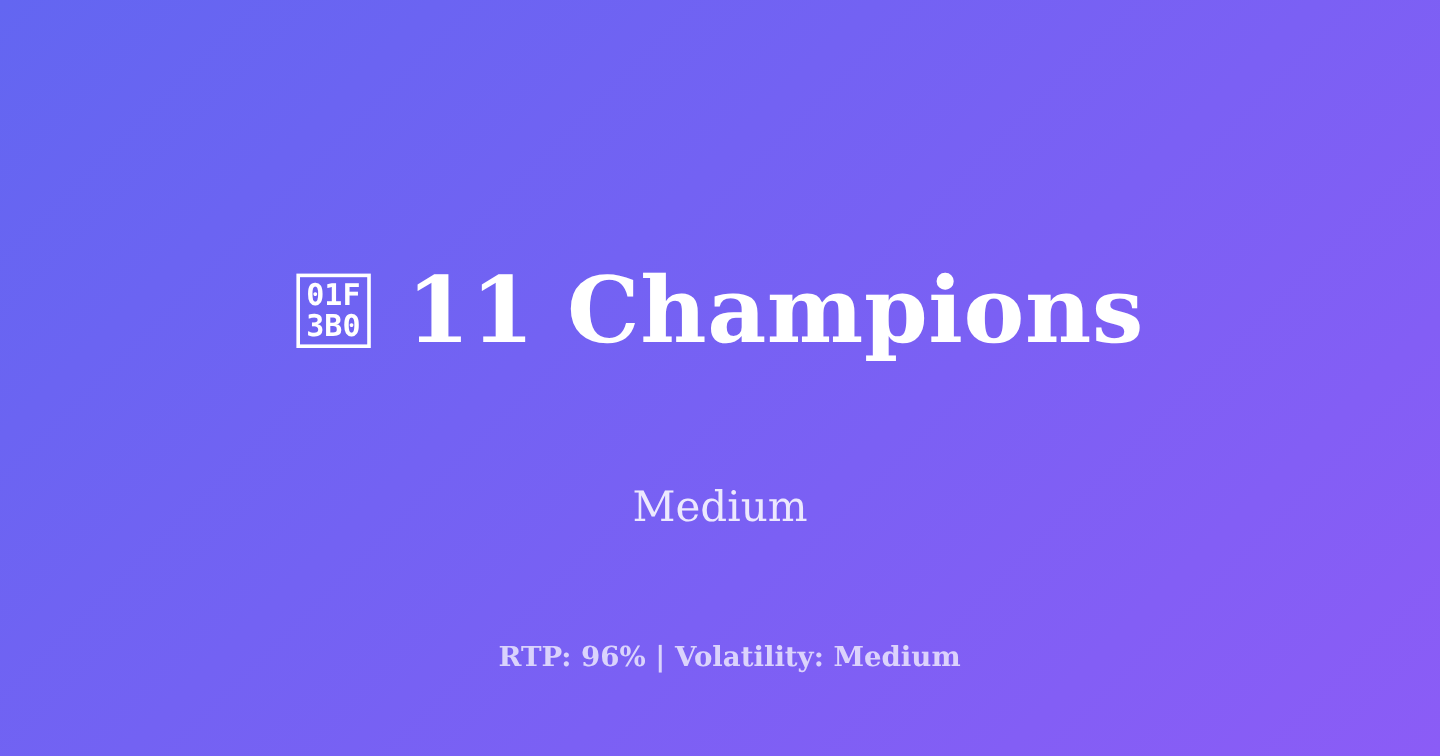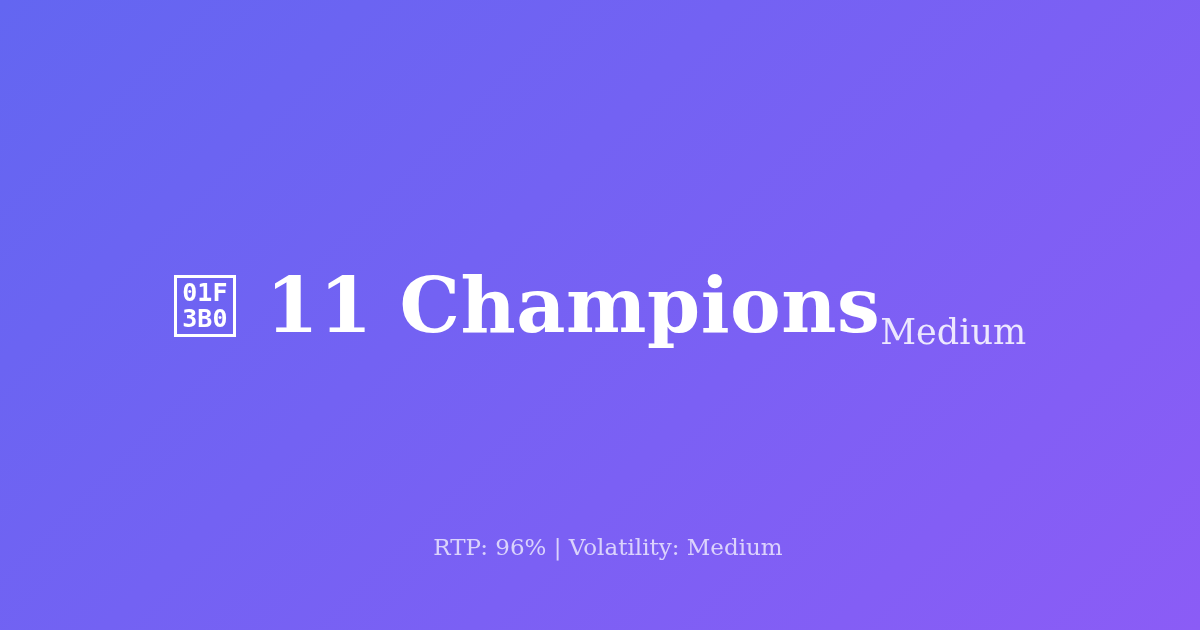--- a/index.html
+++ b/index.html
@@ -22,20 +22,21 @@
     display: flex;
     flex-direction: column;
     align-items: center;
     justify-content: center;
     overflow: hidden;
   }
 
   
   .hero {
     display: flex;
+    flex-direction: column;
     align-items: center;
     justify-content: center;
     margin-top: -18px;
   }
 
   .title-row {
     display: flex;
     align-items: center;
     justify-content: center;
     gap: 30px;
@@ -83,21 +84,21 @@
 
   
   .meta {
     position: absolute;
     left: 16px;
     right: 0;
     bottom: 68px;
     text-align: center;
     font-family: "DejaVu Serif", "Liberation Serif", serif;
     font-size: 23px;
-    font-weight: 400;
+    font-weight: 700;
     color: rgba(255, 255, 255, 0.72);
     line-height: 1.2;
     white-space: nowrap;
     margin-top: 20px;
   }
 </style>
 </head>
 <body>
 
 <div class="card">

